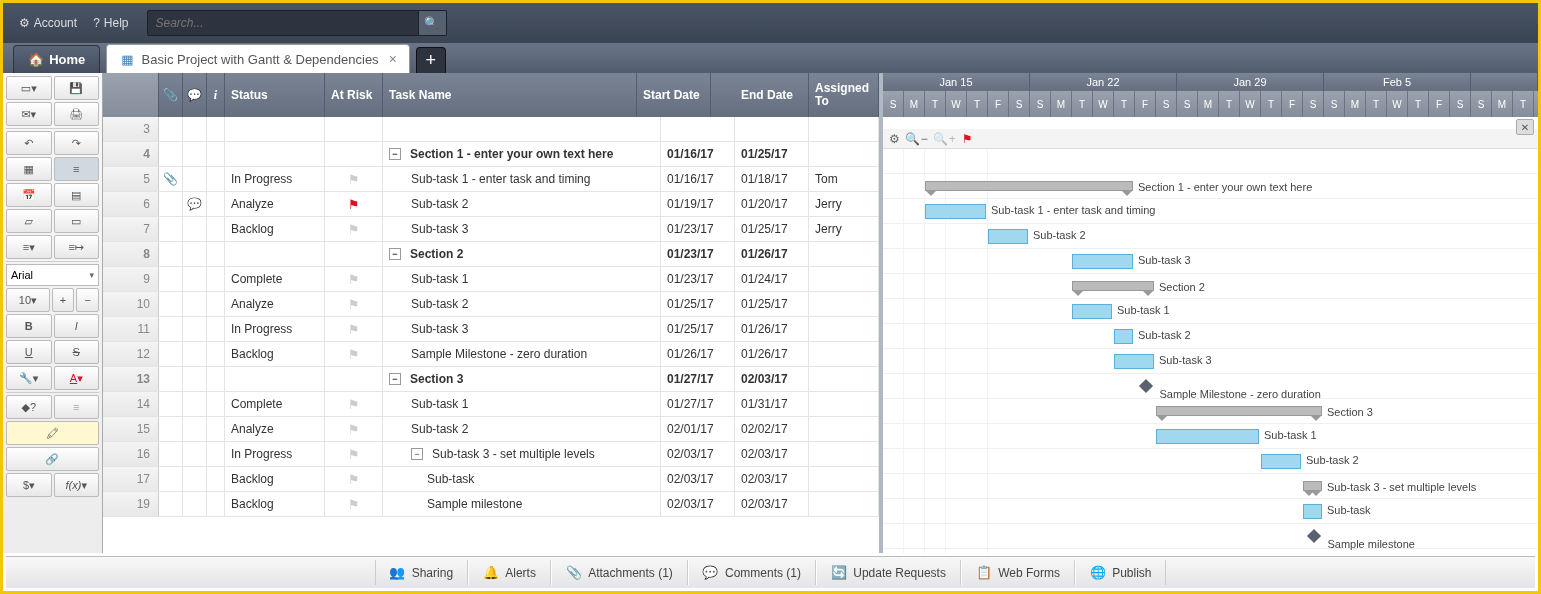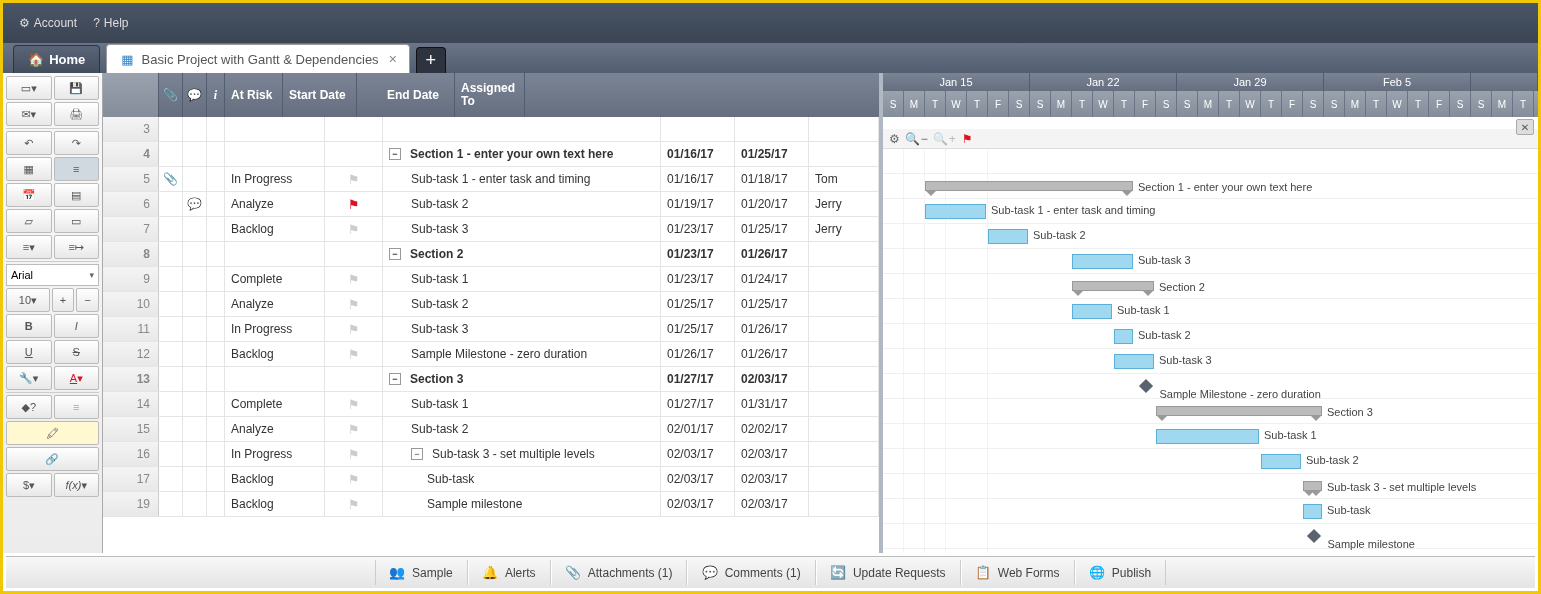--- a/index.html
+++ b/index.html
@@ -100,20 +100,26 @@
 
 <div class="topbar">
   <div class="top-link">
     <span>⚙</span>
     <span>Account</span>
   </div>
   <div class="top-link">
     <span>?</span>
     <span>Help</span>
   </div>
+  <div class="search-wrap">
+    <input class="search-input" placeholder="Search..." style="">
+    <div class="search-btn">
+        <span>🔍</span>
+      </div>
+  </div>
 </div>
 
 <div class="tabbar">
   <div class="home-tab">
     <span>🏠</span>
     <span>Home</span>
   </div>
   <div class="sheet-tab">
     <span style="color:#3b82c4">▦</span>
     <span>Basic Project with Gantt &amp; Dependencies</span>
@@ -207,22 +213,28 @@
   <div class="grid-wrap">
     <div class="grid-header">
       <div class="gh-cell gh-rownum"></div>
       <div class="gh-cell gh-attach">
           <span>📎</span>
         </div>
       <div class="gh-cell gh-comment">
           <span>💬</span>
         </div>
       <div class="gh-cell gh-info">i</div>
+      <div class="gh-cell gh-status">
+          <span>Status</span>
+        </div>
       <div class="gh-cell gh-risk">
           <span>At Risk</span>
+        </div>
+      <div class="gh-cell gh-task">
+          <span>Task Name</span>
         </div>
       <div class="gh-cell gh-start">
           <span>Start Date</span>
         </div>
       <div class="gh-cell gh-end">
           <span>End Date</span>
         </div>
       <div class="gh-cell gh-assigned">
           <span>Assigned To</span>
         </div>
@@ -610,21 +622,21 @@
           </div>
         </div>
       </div>
     <div class="gantt-close">✕</div>
   </div>
 </div>
 
 <div class="bottombar">
   <div class="bb-btn">
       <span class="bb-icon" style="color:#3b82c4">👥</span>
-      <span>Sample</span>
+      <span>Sharing</span>
     </div>
   <div class="bb-btn">
       <span class="bb-icon" style="color:#f5c518">🔔</span>
       <span>Alerts</span>
     </div>
   <div class="bb-btn">
       <span class="bb-icon">📎</span>
       <span>Attachments (1)</span>
     </div>
   <div class="bb-btn">

